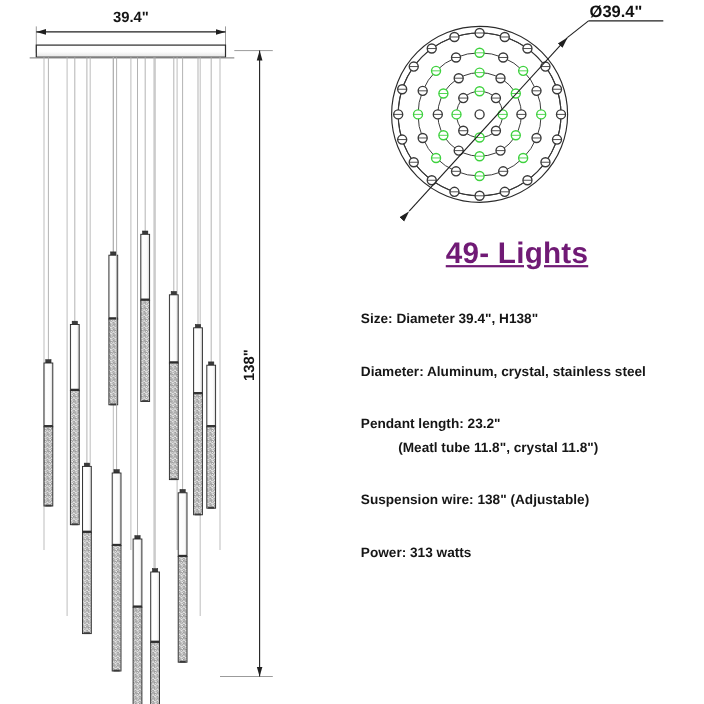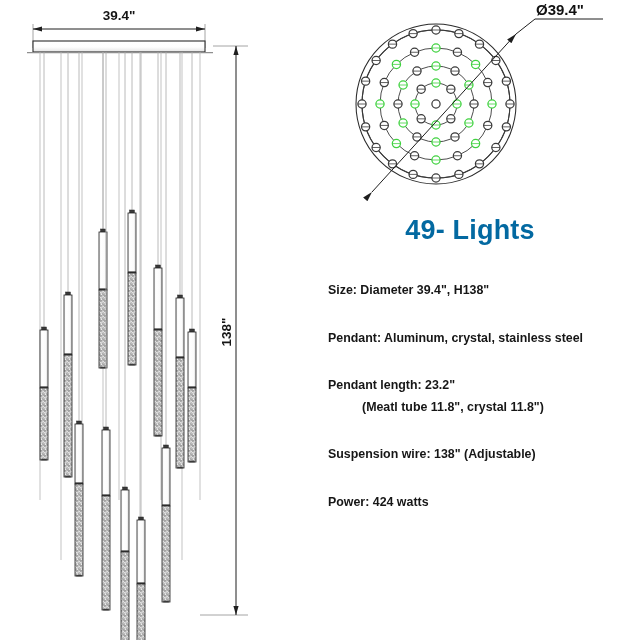--- a/index.html
+++ b/index.html
@@ -19,21 +19,22 @@
   #plan-panel{position:absolute;left:320px;top:0;width:320px;height:215px;}
 
   
   #specs{
     position:absolute;left:320px;top:215px;width:320px;height:425px;
   }
   .title{
     position:absolute;left:0;top:0;width:300px;
     text-align:center;
     font-size:27px;font-weight:700;letter-spacing:.2px;
-    color:#0369a1;
+    color:#701a75;
+    text-decoration:underline;
   }
   .spec-list{
     position:absolute;left:8px;top:68px;width:312px;
   }
   .spec-line{
     font-size:12.4px;font-weight:700;color:#161616;
     line-height:1.25;
     margin-bottom:32px;
     white-space:nowrap;
   }
@@ -340,21 +341,21 @@
       <line x1="196" y1="34" x2="215" y2="19" stroke="#1f1f1f" stroke-width="1"></line>
       <line x1="215" y1="19" x2="283" y2="19" stroke="#1f1f1f" stroke-width="1"></line>
     </g>
     <text x="216" y="15" font-size="15" font-weight="700" fill="#111">Ø39.4"</text>
   </svg>
 
   <div id="specs">
     <div class="title">49- Lights</div>
     <div class="spec-list" id="spec-list">
         <div class="spec-line">Size: Diameter 39.4", H138"</div>
-        <div class="spec-line">Pendant: Aluminum, crystal, stainless steel</div>
+        <div class="spec-line">Diameter: Aluminum, crystal, stainless steel</div>
         <div class="spec-line">Pendant length: 23.2"</div>
         <div class="spec-line sub">(Meatl tube 11.8", crystal 11.8")</div>
         <div class="spec-line">Suspension wire: 138" (Adjustable)</div>
-        <div class="spec-line">Power: 424 watts</div>
+        <div class="spec-line">Power: 313 watts</div>
       </div>
   </div>
 
 </div>
 
 </body></html>

